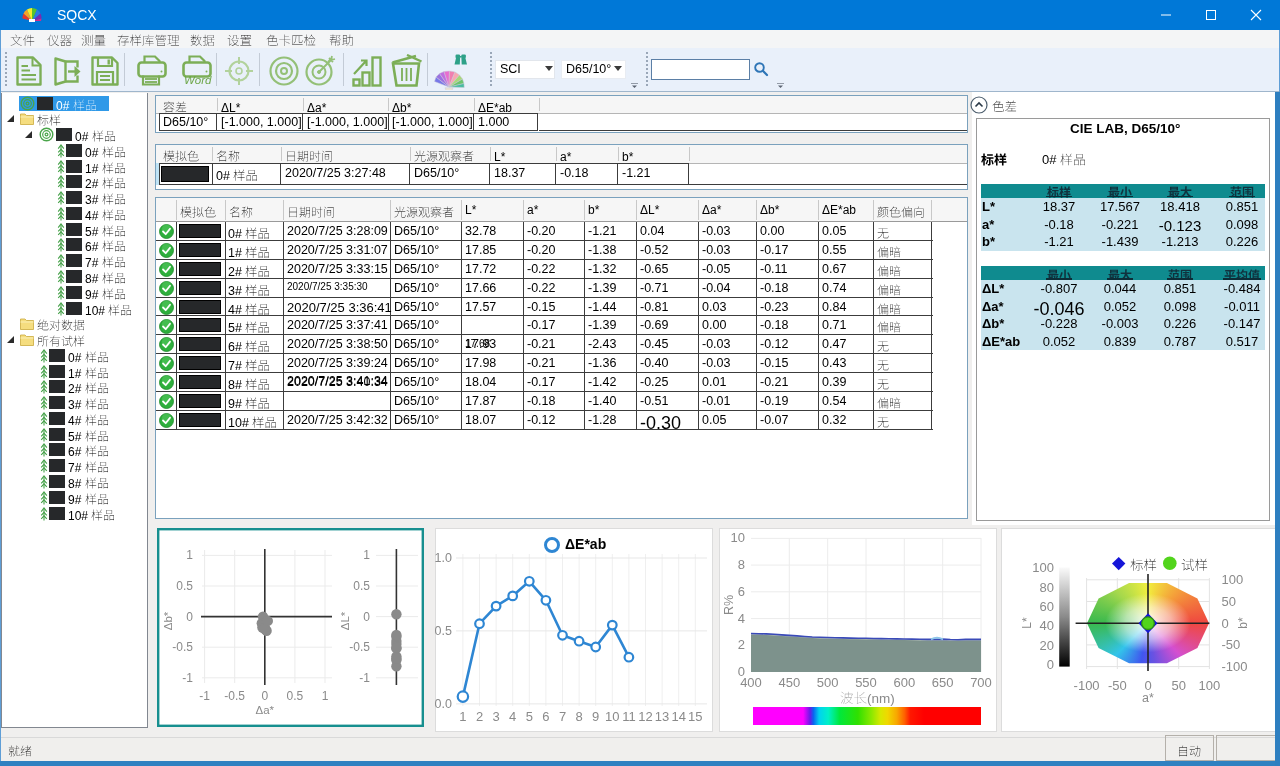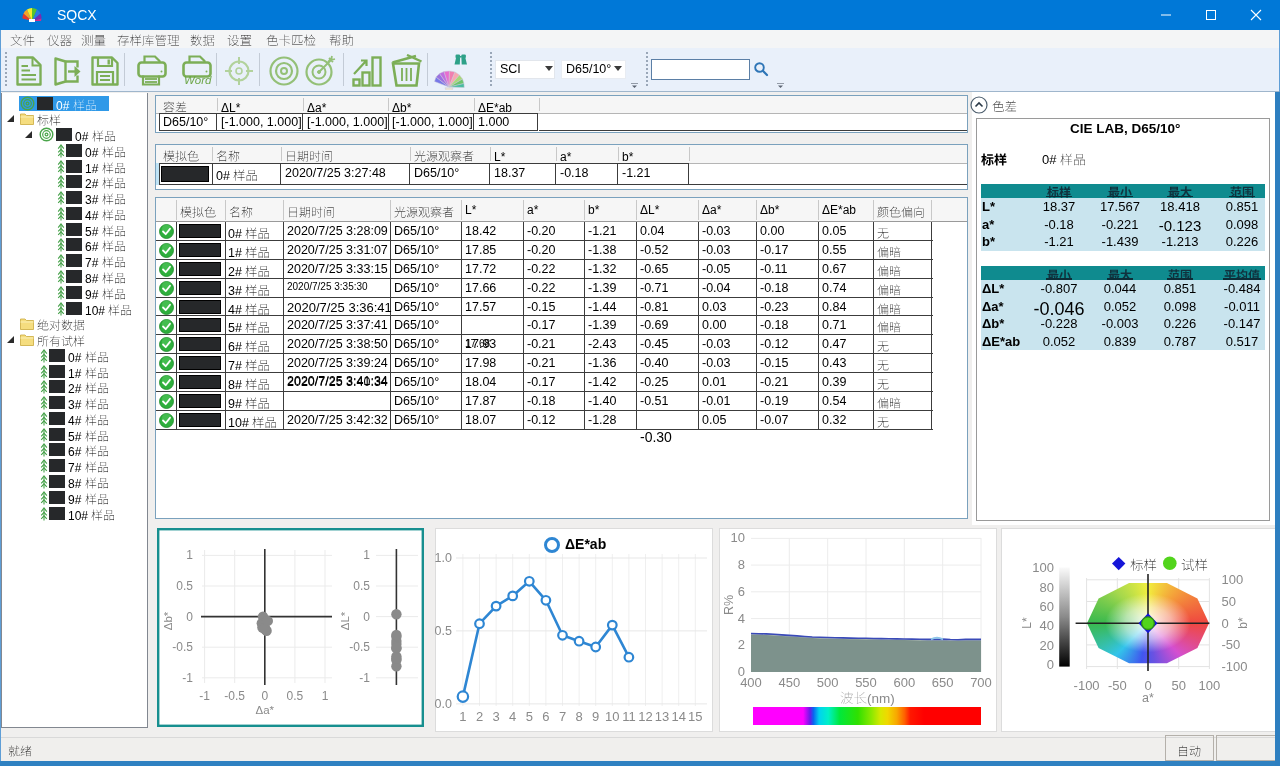--- a/index.html
+++ b/index.html
@@ -703,21 +703,21 @@
 <circle cx="7.5" cy="5" r="4.5" fill="#57c95f" opacity="0.55"></circle>
 <path d="M4 7.5 L6.7 10.2 L11 4.8" stroke="#fff" stroke-width="1.8" fill="none" stroke-linecap="round" stroke-linejoin="round"></path>
 </svg>
 <div class="ab" style="left:179px;top:224px;width:42px;height:14px;background:#26282a;border:1px solid #000"></div>
 <div class="txt" style="left:228px;top:224px"><span style="font-size:12.5px">0# </span><svg style="vertical-align:-4.0px;" width="25.0" height="15" fill="#000">
       <use href="#r6837" transform="translate(0.0,11.0) scale(0.0125,-0.0125)"></use>
       <use href="#r54c1" transform="translate(12.5,11.0) scale(0.0125,-0.0125)"></use>
     </svg></div>
 <div class="txt" style="left:287px;top:224px;font-size:12.5px">2020/7/25 3:28:09</div>
 <div class="txt" style="left:394px;top:224px;font-size:12.5px">D65/10°</div>
-<div class="txt" style="left:465px;top:224px;font-size:12.5px">18.42</div>
+<div class="txt" style="left:465px;top:224px;font-size:12.5px">32.78</div>
 <div class="txt" style="left:527px;top:224px;font-size:12.5px">-0.20</div>
 <div class="txt" style="left:588px;top:224px;font-size:12.5px">-1.21</div>
 <div class="txt" style="left:640px;top:224px;font-size:12.5px">0.04</div>
 <div class="txt" style="left:702px;top:224px;font-size:12.5px">-0.03</div>
 <div class="txt" style="left:760px;top:224px;font-size:12.5px">0.00</div>
 <div class="txt" style="left:822px;top:224px;font-size:12.5px">0.05</div>
 <div class="txt" style="left:877px;top:224px"><svg style="vertical-align:-3.44px;" width="12" height="14" fill="#000">
       <use href="#r65e0" transform="translate(0.0,10.56) scale(0.0120,-0.0120)"></use>
     </svg></div>
 <div class="ab" style="left:156px;top:259px;width:777px;height:1px;background:#3c3c3c"></div>
@@ -1072,21 +1072,21 @@
 <div class="ab" style="left:179px;top:413px;width:42px;height:14px;background:#26282a;border:1px solid #000"></div>
 <div class="txt" style="left:228px;top:413px"><span style="font-size:12.5px">10# </span><svg style="vertical-align:-4.0px;" width="25.0" height="15" fill="#000">
       <use href="#r6837" transform="translate(0.0,11.0) scale(0.0125,-0.0125)"></use>
       <use href="#r54c1" transform="translate(12.5,11.0) scale(0.0125,-0.0125)"></use>
     </svg></div>
 <div class="txt" style="left:287px;top:413px;font-size:12.5px">2020/7/25 3:42:32</div>
 <div class="txt" style="left:394px;top:413px;font-size:12.5px">D65/10°</div>
 <div class="txt" style="left:465px;top:413px;font-size:12.5px">18.07</div>
 <div class="txt" style="left:527px;top:413px;font-size:12.5px">-0.12</div>
 <div class="txt" style="left:588px;top:413px;font-size:12.5px">-1.28</div>
-<div class="txt" style="left:640px;top:429px;font-size:14px">-0.30</div>
+<div class="txt" style="left:640px;top:413px;font-size:18px">-0.30</div>
 <div class="txt" style="left:702px;top:413px;font-size:12.5px">0.05</div>
 <div class="txt" style="left:760px;top:413px;font-size:12.5px">-0.07</div>
 <div class="txt" style="left:822px;top:413px;font-size:12.5px">0.32</div>
 <div class="txt" style="left:877px;top:413px"><svg style="vertical-align:-3.44px;" width="12" height="14" fill="#000">
       <use href="#r65e0" transform="translate(0.0,10.56) scale(0.0120,-0.0120)"></use>
     </svg></div>
 <div style="position:absolute;left:972px;top:92px;width:305px;height:433px;background:#fff"></div>
 <svg class="ab" style="left:970px;top:96px" width="18" height="18" viewBox="0 0 18 18">
 <circle cx="9" cy="9" r="8" fill="#fff" stroke="#4d5e6d" stroke-width="1.2"></circle>
 <path d="M5.5 10.5 L9 7 L12.5 10.5" fill="none" stroke="#2b3a48" stroke-width="1.6"></path>

